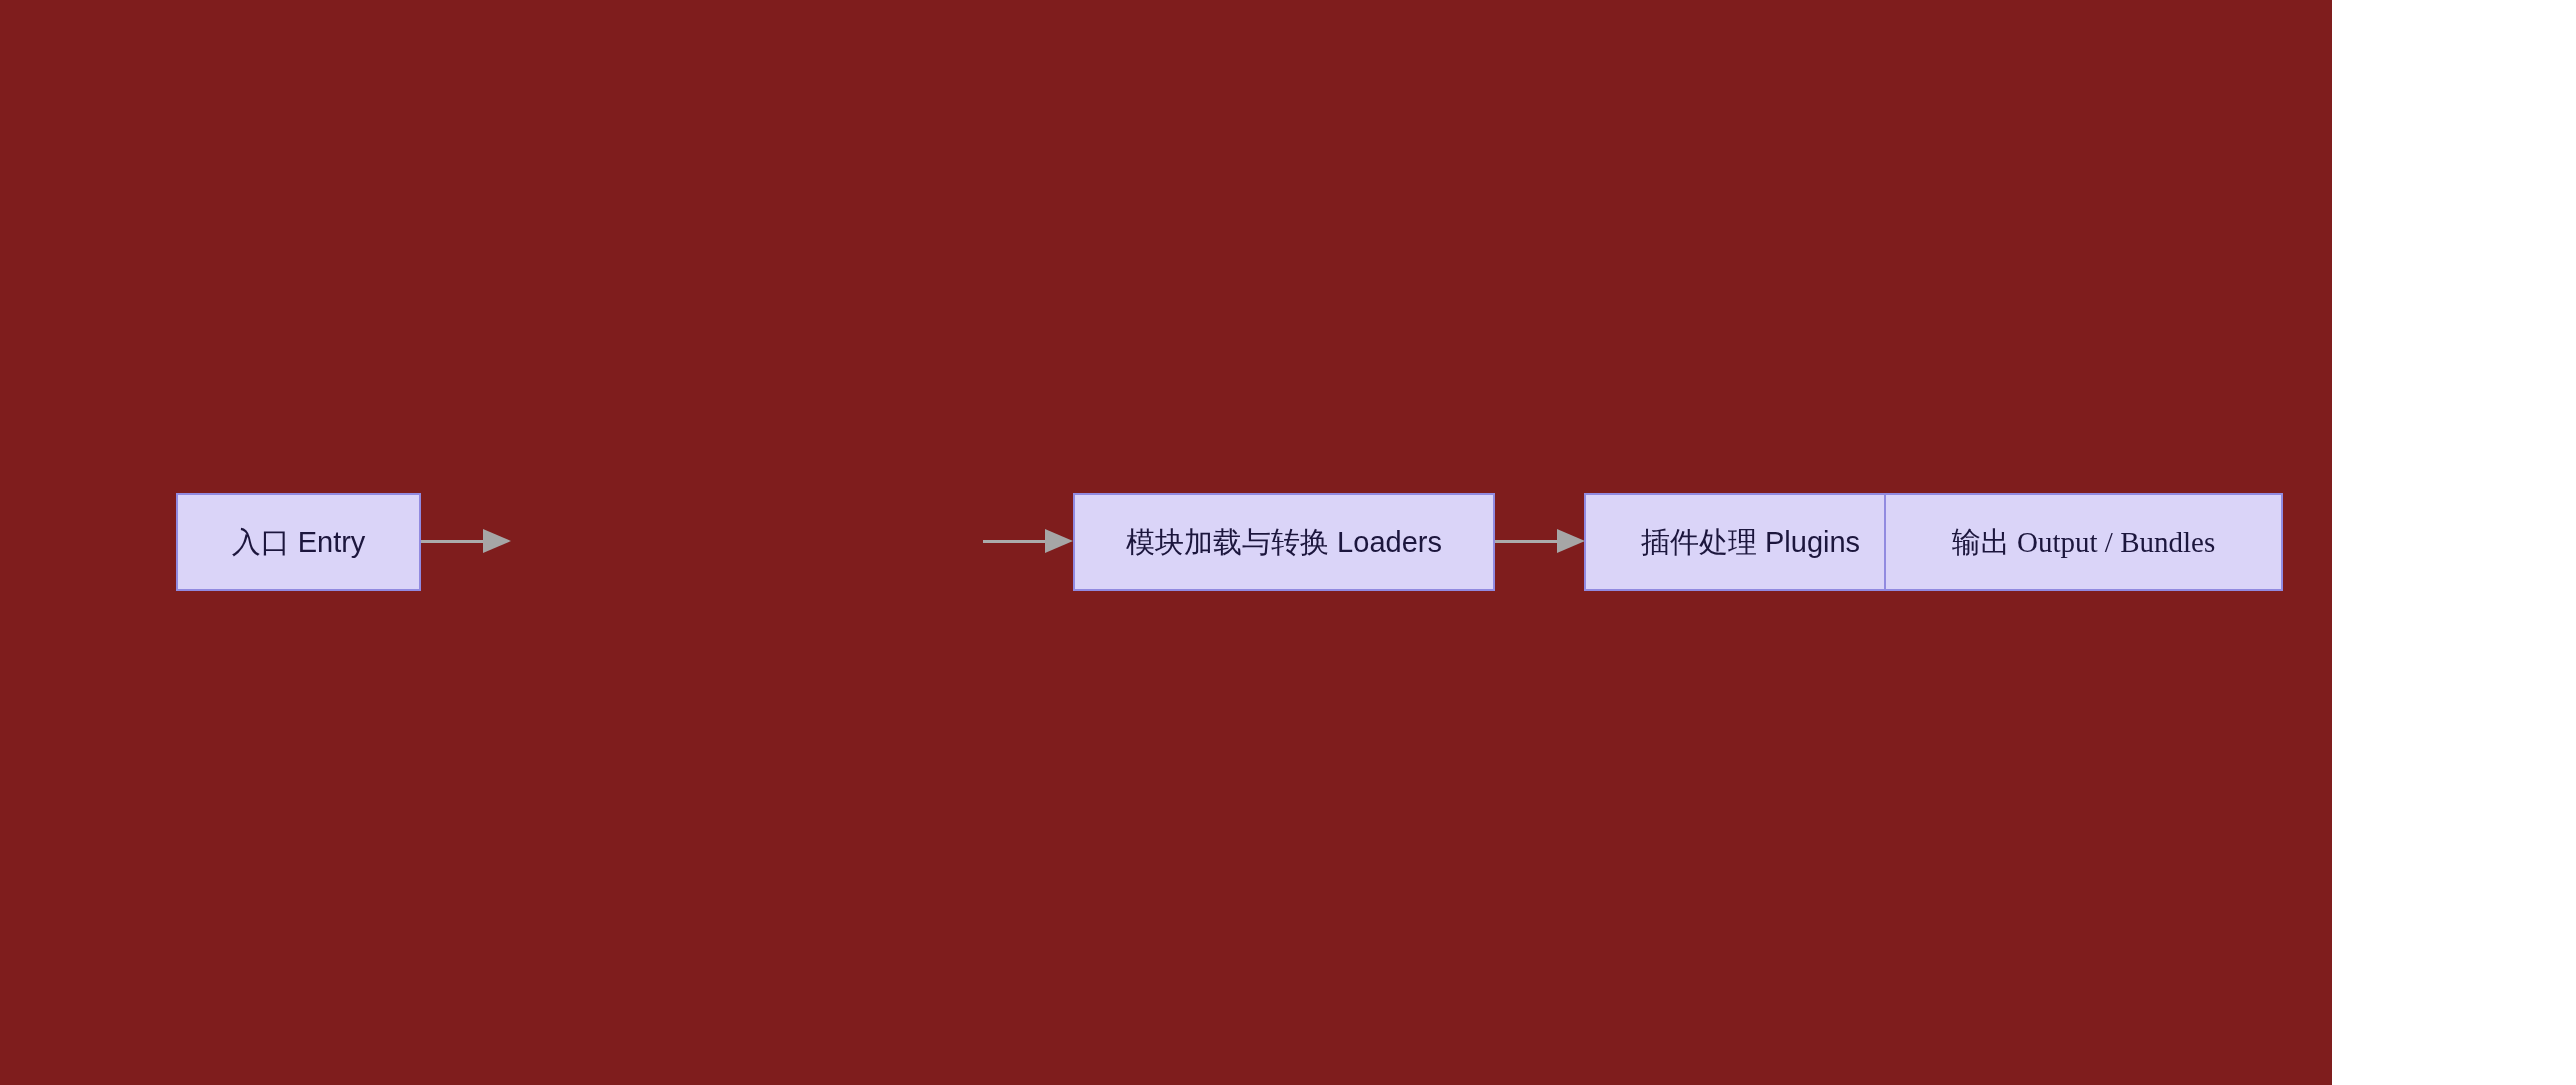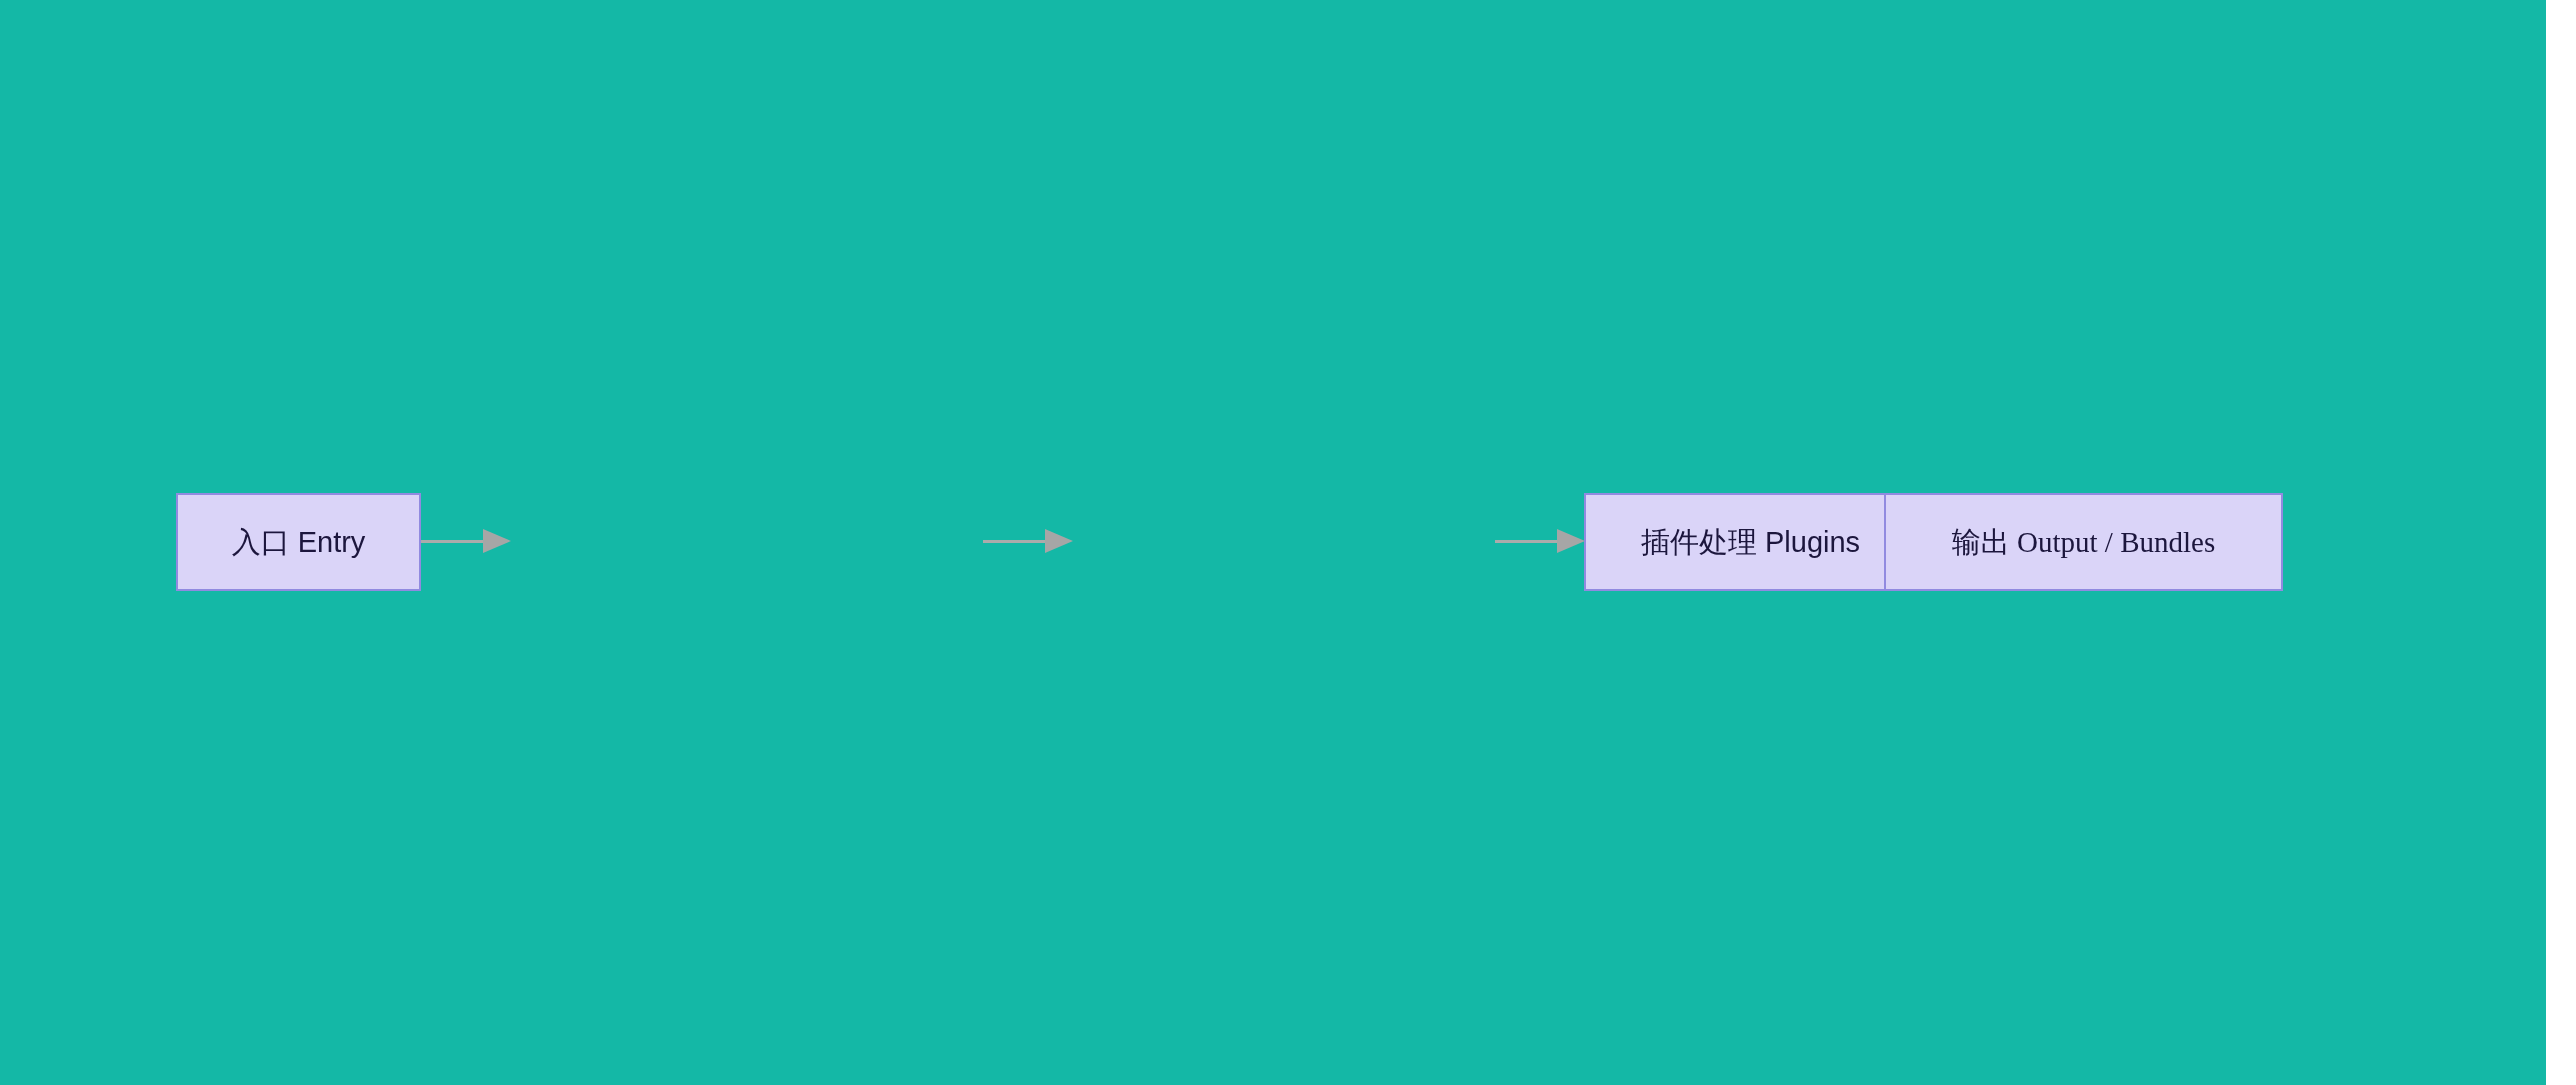--- a/index.html
+++ b/index.html
@@ -2,23 +2,23 @@
 <html><head>
 <meta charset="utf-8">
 <style>
   html, body {
     margin: 0;
     padding: 0;
     background: #ffffff;
   }
   #canvas {
     position: relative;
-    width: 2546px;
+    width: 2332px;
     height: 1086px;
-    background: #14b8a6;
+    background: #7f1d1d;
     font-family: "Liberation Sans", "DejaVu Sans", sans-serif;
     overflow: hidden;
   }
   .node {
     position: absolute;
     box-sizing: border-box;
     background: #dad4f8;
     border: 2.4px solid #918ae0;
     color: #1c163d;
     display: flex;
@@ -83,20 +83,23 @@
     <div class="arrow-line"></div>
     <div class="arrow-head"></div>
   </div>
 
 
   <div class="edge" id="edge-2">
     <div class="arrow-line"></div>
     <div class="arrow-head"></div>
   </div>
 
+  <div class="node" id="node-loaders">
+    <span class="label">模块加载与转换 Loaders</span>
+  </div>
 
   <div class="edge" id="edge-3">
     <div class="arrow-line"></div>
     <div class="arrow-head"></div>
   </div>
 
   <div class="node" id="node-plugins">
     <span class="label">插件处理 Plugins</span>
   </div>
 

